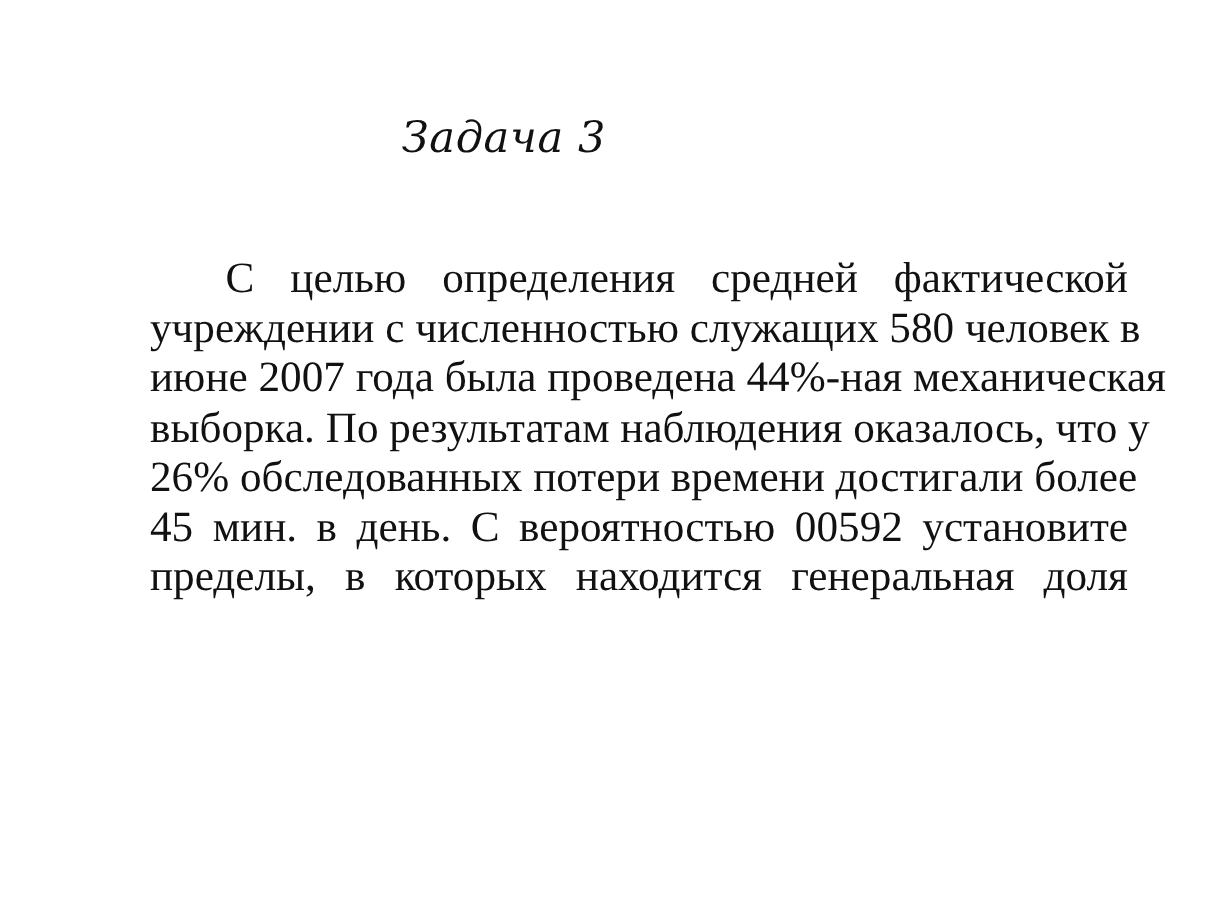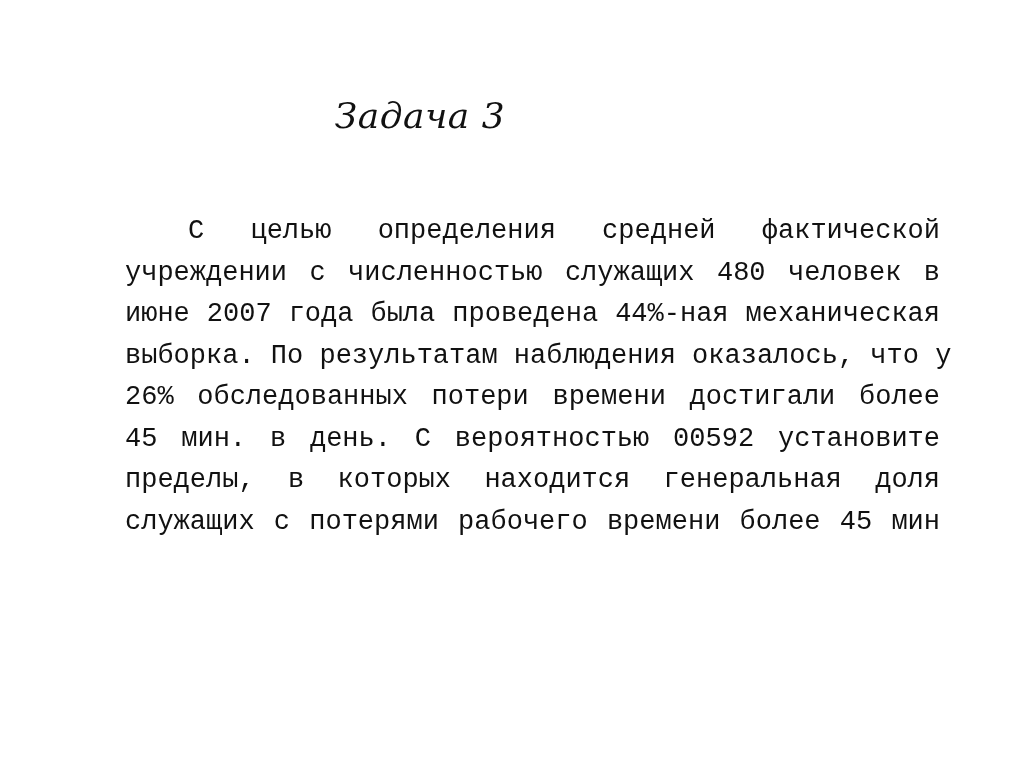--- a/index.html
+++ b/index.html
@@ -24,22 +24,22 @@
       font-style: italic;
       font-size: 36px;
       line-height: 48px;
       letter-spacing: 0.5px;
     }
     .body-text {
       position: absolute;
       left: 125px;
       top: 211px;
       width: 815px;
-      font-family: Liberation Mono, monospace;
-      font-size: 27px;
+      font-family: Liberation Serif, serif;
+      font-size: 36px;
       line-height: 41.5px;
     }
     .line {
       display: block;
       text-align: justify;
       text-align-last: justify;
       white-space: nowrap;
       height: 41.5px;
     }
     .line.indent {
@@ -50,21 +50,20 @@
     }
   </style>
 </head>
 <body>
 
 <div>
   <div class="title">Задача 3</div>
 
   <div class="body-text">
     <span class="line indent">С целью определения средней фактической</span>
-    <span class="line">учреждении с численностью служащих 480 человек в</span>
+    <span class="line">учреждении с численностью служащих 580 человек в</span>
     <span class="line">июне 2007 года была проведена 44%-ная механическая</span>
     <span class="line">выборка. По результатам наблюдения оказалось, что у</span>
     <span class="line">26% обследованных потери времени достигали более</span>
     <span class="line">45 мин. в день. С вероятностью 00592 установите</span>
     <span class="line">пределы, в которых находится генеральная доля</span>
-    <span class="line">служащих с потерями рабочего времени более 45 мин</span>
   </div>
 </div>
 
 </body></html>

